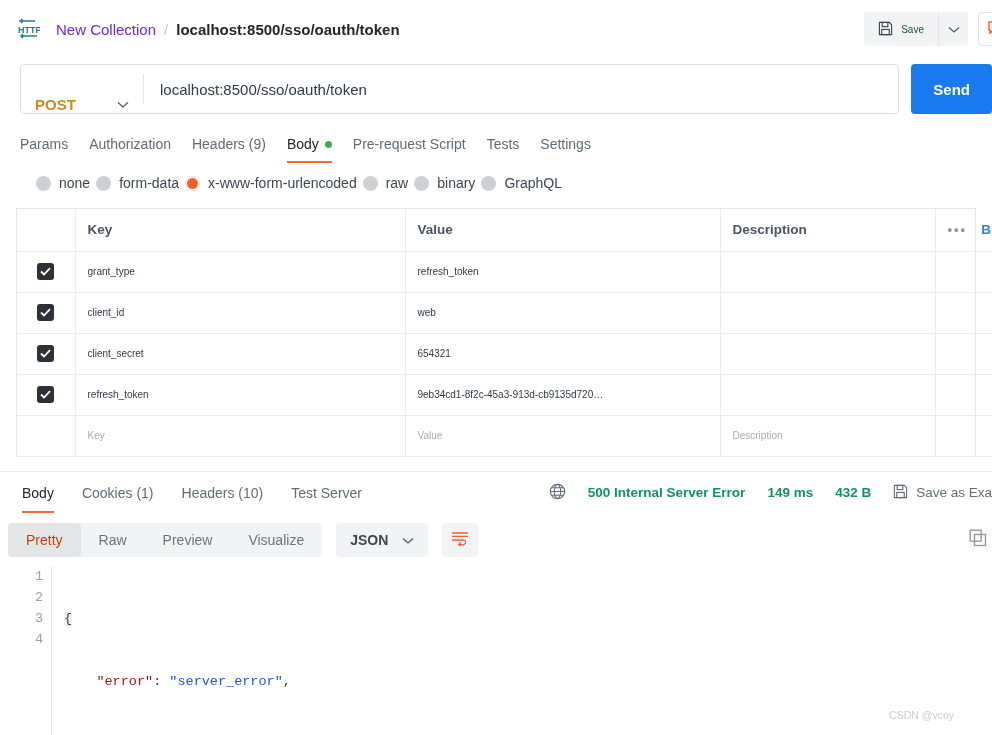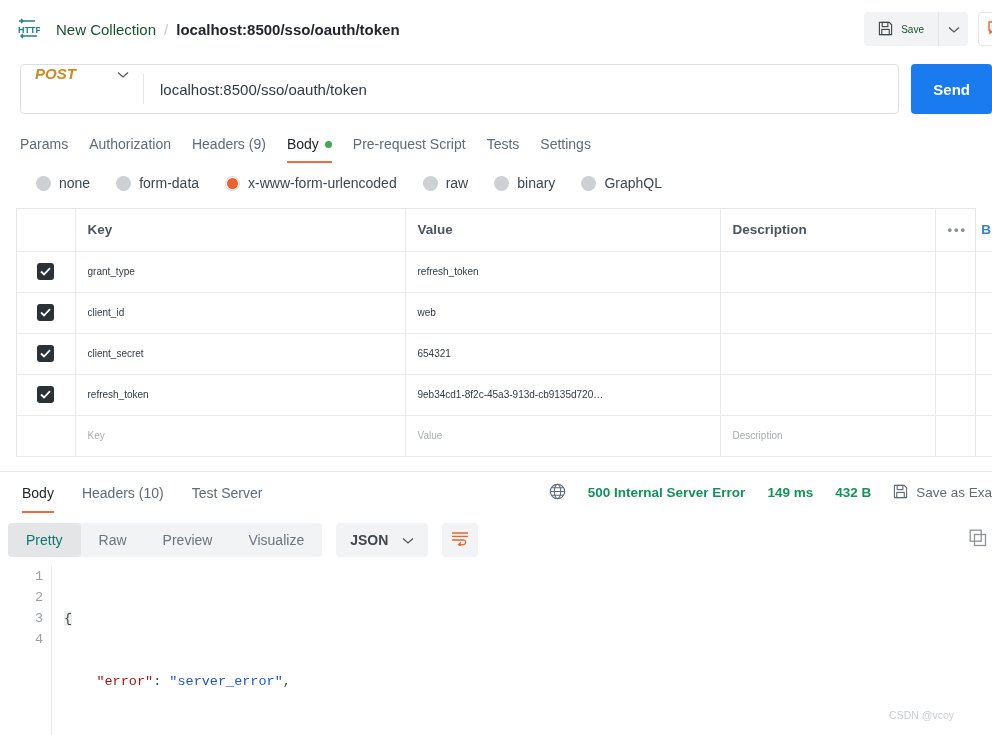--- a/index.html
+++ b/index.html
@@ -22,21 +22,21 @@
   .http-badge {
     width: 26px; height: 24px;
     display: flex; align-items: center; justify-content: flex-start;
     flex: 0 0 auto;
   }
   .breadcrumb {
     display: flex; align-items: baseline;
     margin-left: 14px;
     font-size: 15px;
   }
-  .bc-collection { color: #14532d; }
+  .bc-collection { color: #6d28d9; }
   .bc-sep { color: #c3c8cc; margin: 0 8px; }
   .bc-title { color: #21262c; font-weight: bold; font-size: 15px; }
 
   .topbar-right {
     position: absolute; right: 0; top: 0;
     height: 58px; display: flex; align-items: center;
   }
   .save-group {
     display: flex; align-items: stretch;
     background: #f2f3f4;
@@ -77,25 +77,24 @@
   .url-input-wrap {
     flex: 1 1 auto;
     height: 50px;
     border: 1px solid #dcdfe2;
     border-radius: 4px;
     display: flex; align-items: center;
     background: #fff;
     max-width: 920px;
   }
   .method-sel {
-    display: flex; align-items: flex-start; justify-content: space-between;
+    display: flex; align-items: flex-end; justify-content: space-between;
     width: 122px; padding: 0 14px 0 14px;
     height: 100%;
     cursor: pointer;
-    font-style: italic;
   }
   .method-label {
     color: #cc8b1f; font-weight: bold; font-size: 15px;
   }
   .url-divider { width: 1px; height: 30px; background: #e4e6e8; }
   .url-text {
     flex: 1; padding: 0 16px;
     font-size: 15px; color: #2f3a45;
   }
   .send-btn {
@@ -132,21 +131,21 @@
     height: 2px; background: #f26b3a;
   }
   .dot-green {
     width: 7px; height: 7px; border-radius: 50%;
     background: #3dab4b; display: inline-block;
   }
 
   
   .radio-row {
     display: flex; align-items: center;
-    gap: 26px;
+    gap: 6px;
     padding: 0 36px;
     height: 38px;
   }
   .radio-item {
     display: flex; align-items: center; gap: 8px;
     font-size: 14px; color: #3d4751;
     cursor: pointer;
   }
   .radio-dot {
     width: 15px; height: 15px; border-radius: 50%;
@@ -257,21 +256,21 @@
     display: flex; align-items: stretch;
     background: #f2f3f4; border-radius: 4px;
     height: 34px; overflow: hidden;
   }
   .seg-item {
     padding: 0 18px;
     display: flex; align-items: center;
     font-size: 14px; color: #6b747d;
     cursor: pointer;
   }
-  .seg-item.active { background: #e3e5e7; color: #0f766e; border-radius: 4px; }
+  .seg-item.active { background: #e3e5e7; color: #c2410c; border-radius: 4px; }
   .json-sel {
     margin-left: 14px;
     background: #f2f3f4; border-radius: 4px;
     height: 34px; display: flex; align-items: center; gap: 14px;
     padding: 0 14px;
     font-size: 14px; color: #41464b; font-weight: bold;
     cursor: pointer;
   }
   .wrap-btn {
     margin-left: 14px;
@@ -509,20 +508,23 @@
   </table>
 </div>
 
 <div class="resp-sep"></div>
 
 <div class="resp-tabs">
   <div class="resp-tab active">
       <span>Body</span>
     </div>
   <div class="resp-tab">
+      <span>Cookies (1)</span>
+    </div>
+  <div class="resp-tab">
       <span>Headers (10)</span>
     </div>
   <div class="resp-tab">
       <span>Test Server</span>
     </div>
 
   <div class="resp-status">
     <span>
       <svg width="17" height="17" viewBox="0 0 18 18">
         <circle cx="9" cy="9" r="7.6" fill="none" stroke="#5f6b76" stroke-width="1.2"></circle>

